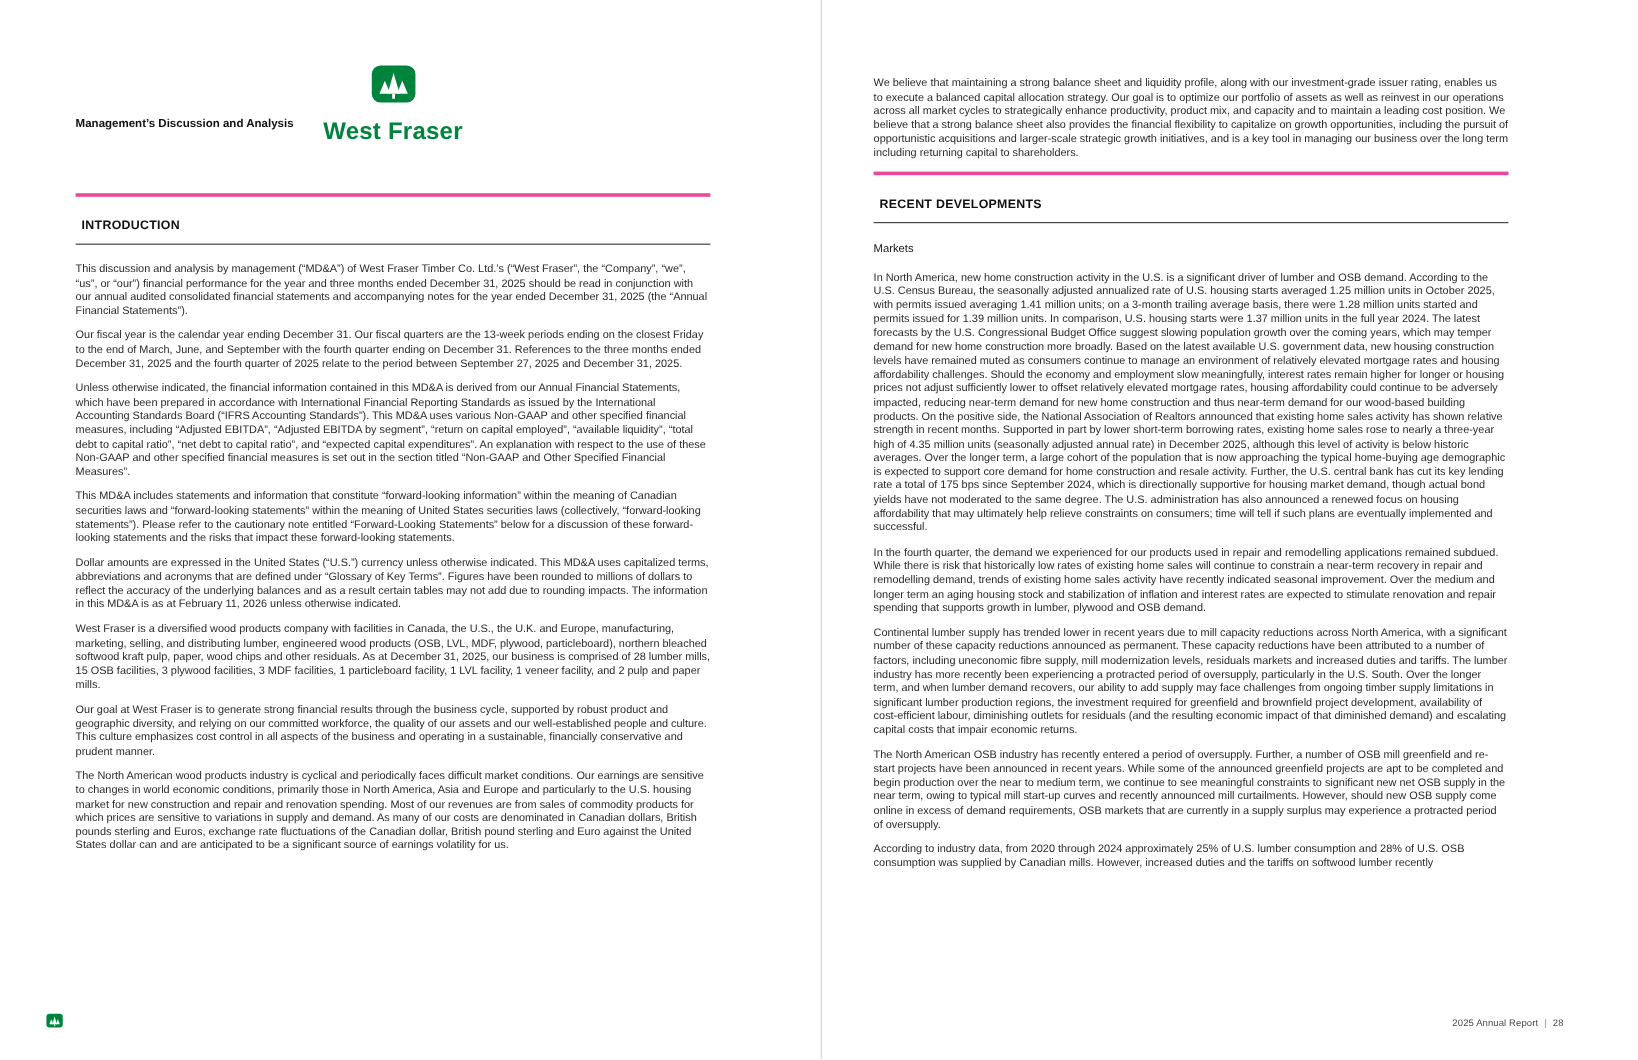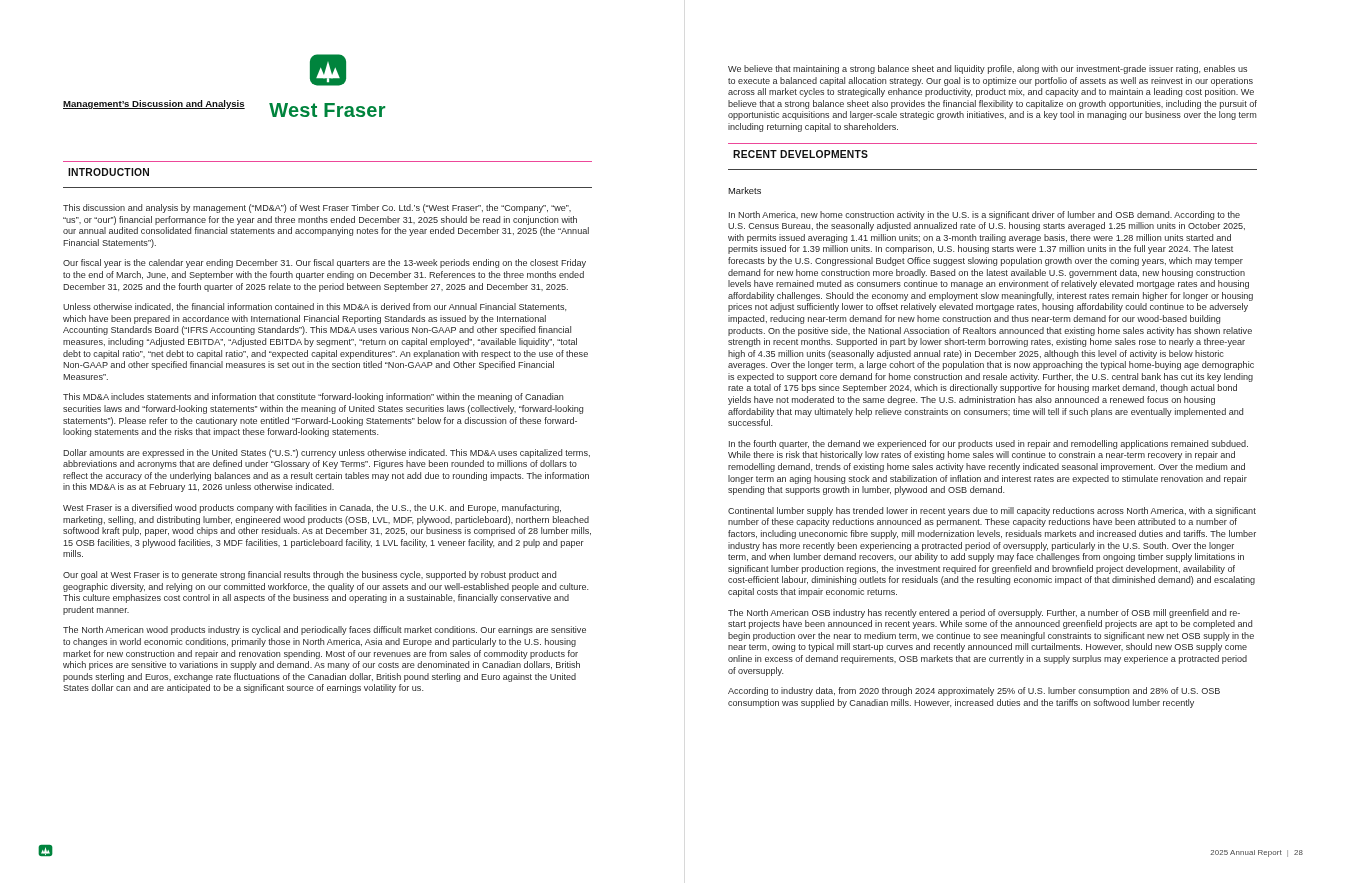--- a/index.html
+++ b/index.html
@@ -35,27 +35,26 @@
     color: var(--brand-green);
     font-weight: bold;
     font-size: 20px;
     letter-spacing: 0.2px;
   }
   .doc-subtitle {
     font-size: 9.6px;
     font-weight: bold;
     color: #111;
     margin: 0 0 52px 0;
-    text-decoration: underline;
   }
 
   .section-heading-block {
-    border-top: 1px solid #ec4899;
+    border-top: 3px solid #ec4899;
     border-bottom: 1.5px solid #444444;
-    padding: 0 0 7px 5px;
+    padding: 14px 0 7px 5px;
     margin: 0 0 15px 0;
   }
   .section-heading-block.gap-above { margin-top: 14px; }
   .section-heading {
     font-size: 10.3px;
     font-weight: bold;
     color: #111;
     letter-spacing: 0.25px;
   }
   .subsection-heading {

